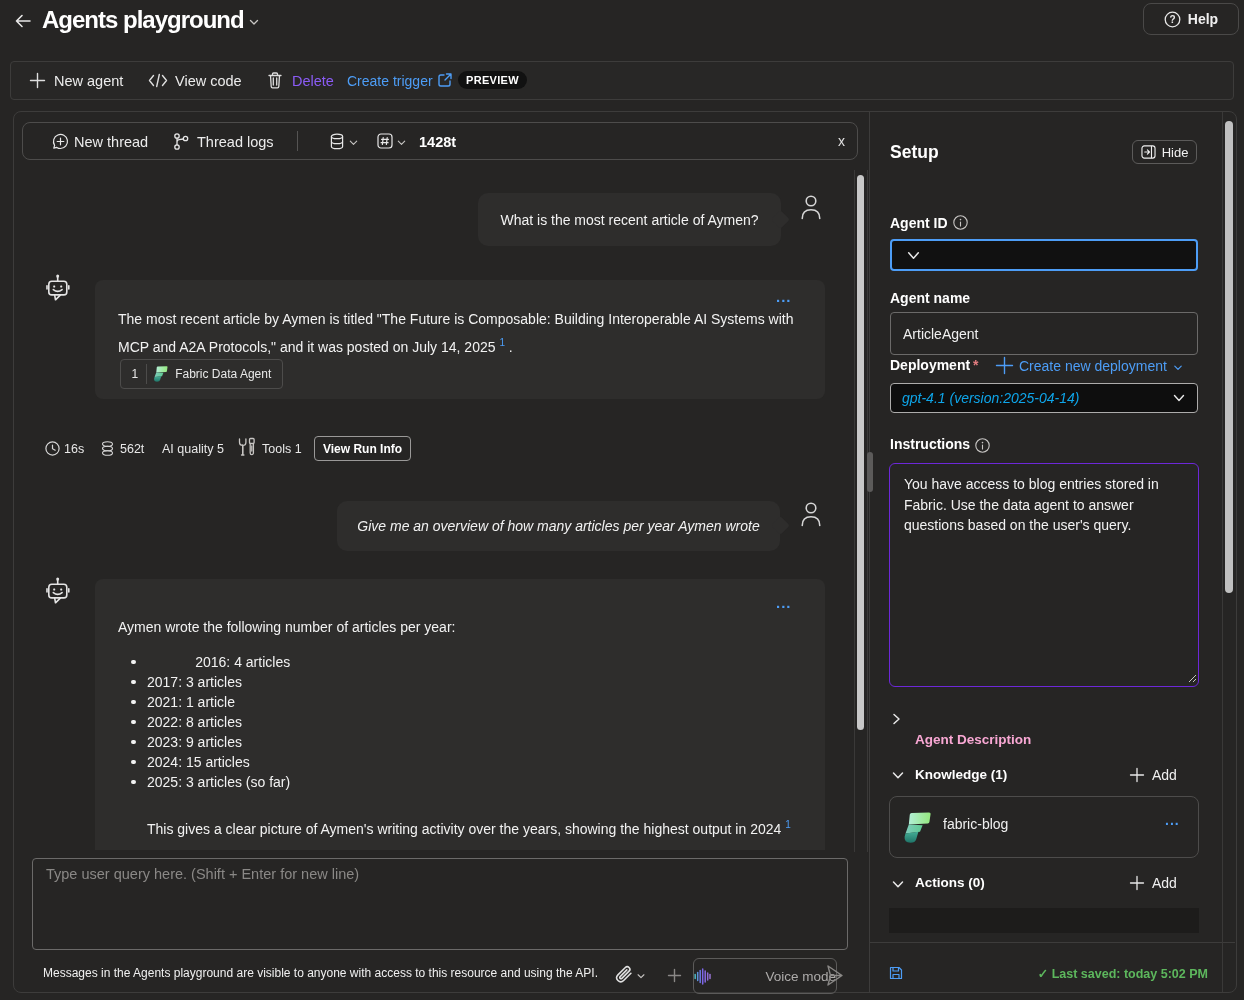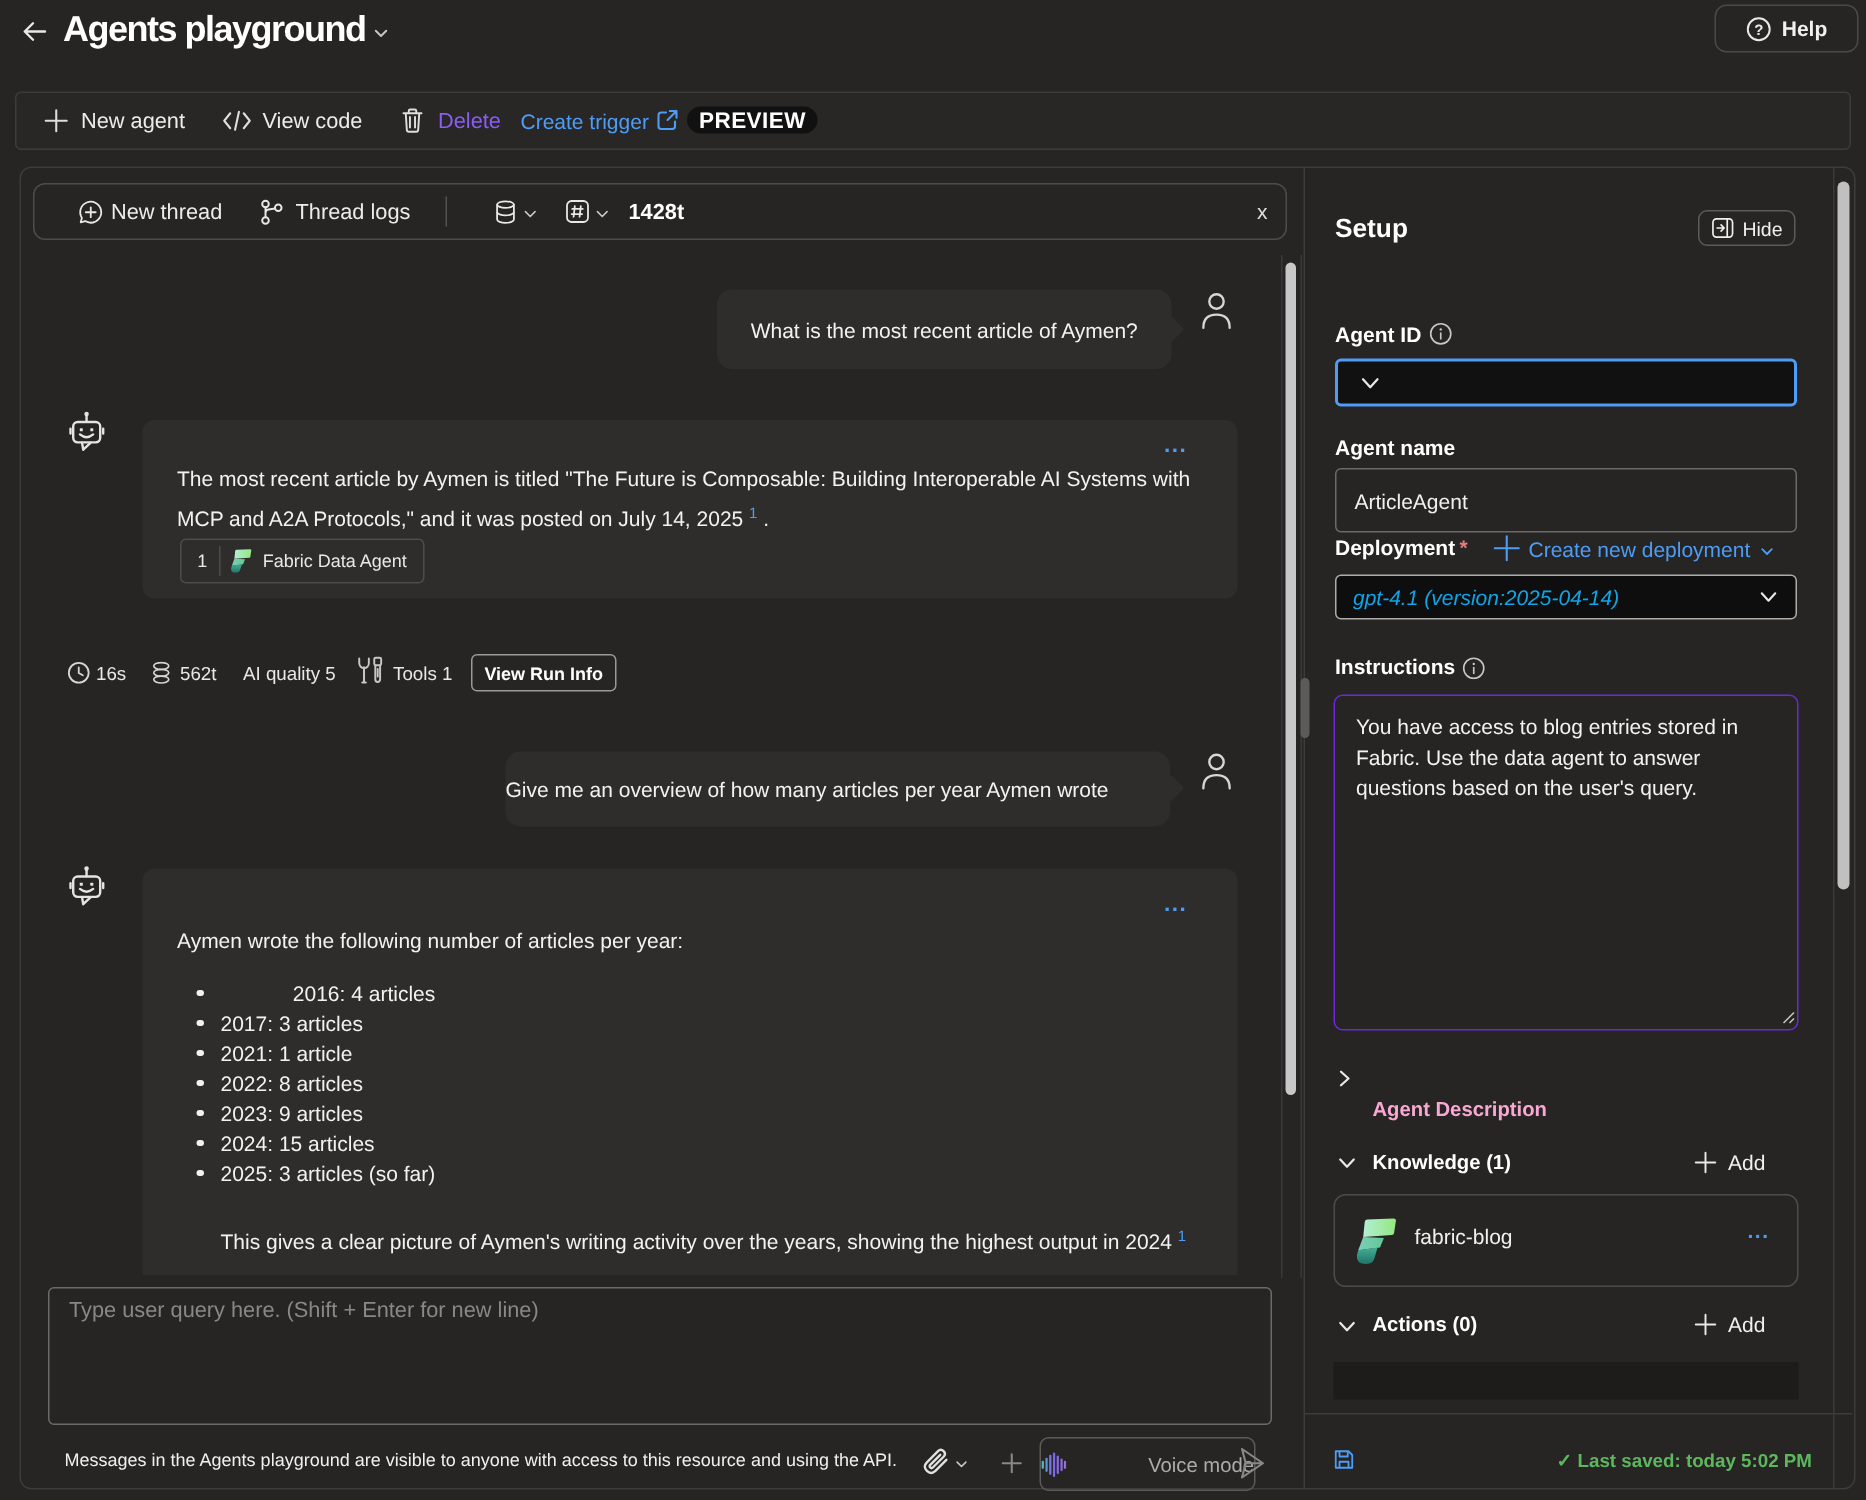--- a/index.html
+++ b/index.html
@@ -42,21 +42,21 @@
   <svg class="abs" style="left:268px;top:72px" width="14" height="17" viewBox="0 0 14 17" fill="none" stroke="#dedede" stroke-width="1.3" stroke-linecap="round">
     <path d="M1 3.5 H13 M4.5 3.5 V2 Q4.5 1 5.5 1 H8.5 Q9.5 1 9.5 2 V3.5 M2.5 3.5 L3.2 14.5 Q3.3 15.8 4.5 15.8 H9.5 Q10.7 15.8 10.8 14.5 L11.5 3.5 M5.3 6 V13 M8.7 6 V13"></path>
   </svg>
   <div class="abs" style="left:292px;top:73px;font-size:14.5px;color:#8b5cf6;">Delete</div>
   <div class="abs" style="left:347px;top:73px;font-size:14px;color:#4d9df6;">Create trigger</div>
   <svg class="abs" style="left:437px;top:72px" width="16" height="16" viewBox="0 0 16 16" fill="none" stroke="#4d9df6" stroke-width="1.4" stroke-linecap="round" stroke-linejoin="round">
     <path d="M7 3 H3.8 Q2 3 2 4.8 V12.2 Q2 14 3.8 14 H11.2 Q13 14 13 12.2 V9"></path>
     <path d="M9.5 2 H14 V6.5 M14 2 L8 8"></path>
   </svg>
   <div class="abs row" style="left:458px;top:71px;height:18px;padding:0 8px;background:#111;border-radius:10px;">
-    <span style="font-size:15px;font-weight:700;color:#fff;letter-spacing:0.3px;">PREVIEW</span>
+    <span style="font-size:11px;font-weight:700;color:#fff;letter-spacing:0.3px;">PREVIEW</span>
   </div>
 
   <div class="abs" style="left:13px;top:111px;width:1224px;height:882px;border:1px solid #3d3c3b;border-radius:8px;"></div>
 
   <div class="abs" style="left:869px;top:112px;width:1px;height:880px;background:#3d3c3b;"></div>
 
   <div class="abs" style="left:22px;top:122px;width:836px;height:38px;border:1px solid #4d4c4b;border-radius:8px;"></div>
   <svg class="abs" style="left:52px;top:133px" width="17" height="17" viewBox="0 0 17 17" fill="none" stroke="#e8e8e8" stroke-width="1.2" stroke-linecap="round" stroke-linejoin="round">
     <path d="M8.5 15.5 A7 7 0 1 0 2.6 12.3 L1.8 15.2 L4.8 14.4 A7 7 0 0 0 8.5 15.5 Z"></path>
     <path d="M8.5 5.2 V11.8 M5.2 8.5 H11.8"></path>
@@ -156,21 +156,21 @@
     <path d="M4.7 8.4 V16.8"></path>
     <rect x="11.5" y="1.5" width="4.6" height="5" rx="1"></rect>
     <path d="M12.2 6.5 V16 A1.6 1.6 0 0 0 15.4 16 V6.5"></path>
     <path d="M13.8 9 V14"></path>
   </svg>
   <div class="abs" style="left:262px;top:442px;font-size:12.5px;color:#e8e8e8;">Tools 1</div>
   <div class="abs row" style="left:314px;top:436px;width:97px;height:25px;border:1px solid #9a9998;border-radius:4px;justify-content:center;">
     <span style="font-size:12px;font-weight:700;color:#fff;">View Run Info</span>
   </div>
 
-  <div class="abs row" style="left:337px;top:501px;width:443px;height:50px;background:#2e2d2c;border-radius:10px;">
+  <div class="abs row" style="left:337px;top:501px;width:443px;height:50px;background:#2e2d2c;border-radius:10px;justify-content:center;font-style:italic;">
     <span style="font-size:14px;color:#f2f2f2;">Give me an overview of how many articles per year Aymen wrote</span>
   </div>
   <div class="abs" style="left:774px;top:519px;width:13px;height:13px;background:#2e2d2c;transform:rotate(45deg);border-radius:2px;"></div>
   <svg class="abs" style="left:799px;top:500px" width="24" height="28" viewBox="0 0 26 29" fill="none" stroke="#d6d6d6" stroke-width="1.7" stroke-linecap="round">
     <circle cx="13" cy="8" r="5.2"></circle>
     <path d="M3.5 27 Q3.5 17.5 13 17.5 Q22.5 17.5 22.5 27" fill="none"></path>
   </svg>
 
   <svg class="abs" style="left:46px;top:577px" width="24" height="27" viewBox="0 0 24 27" fill="none" stroke="#e4e4e4" stroke-width="1.6" stroke-linecap="round" stroke-linejoin="round">
     <circle cx="11.7" cy="2" r="1.5" fill="#e4e4e4" stroke="none"></circle>

